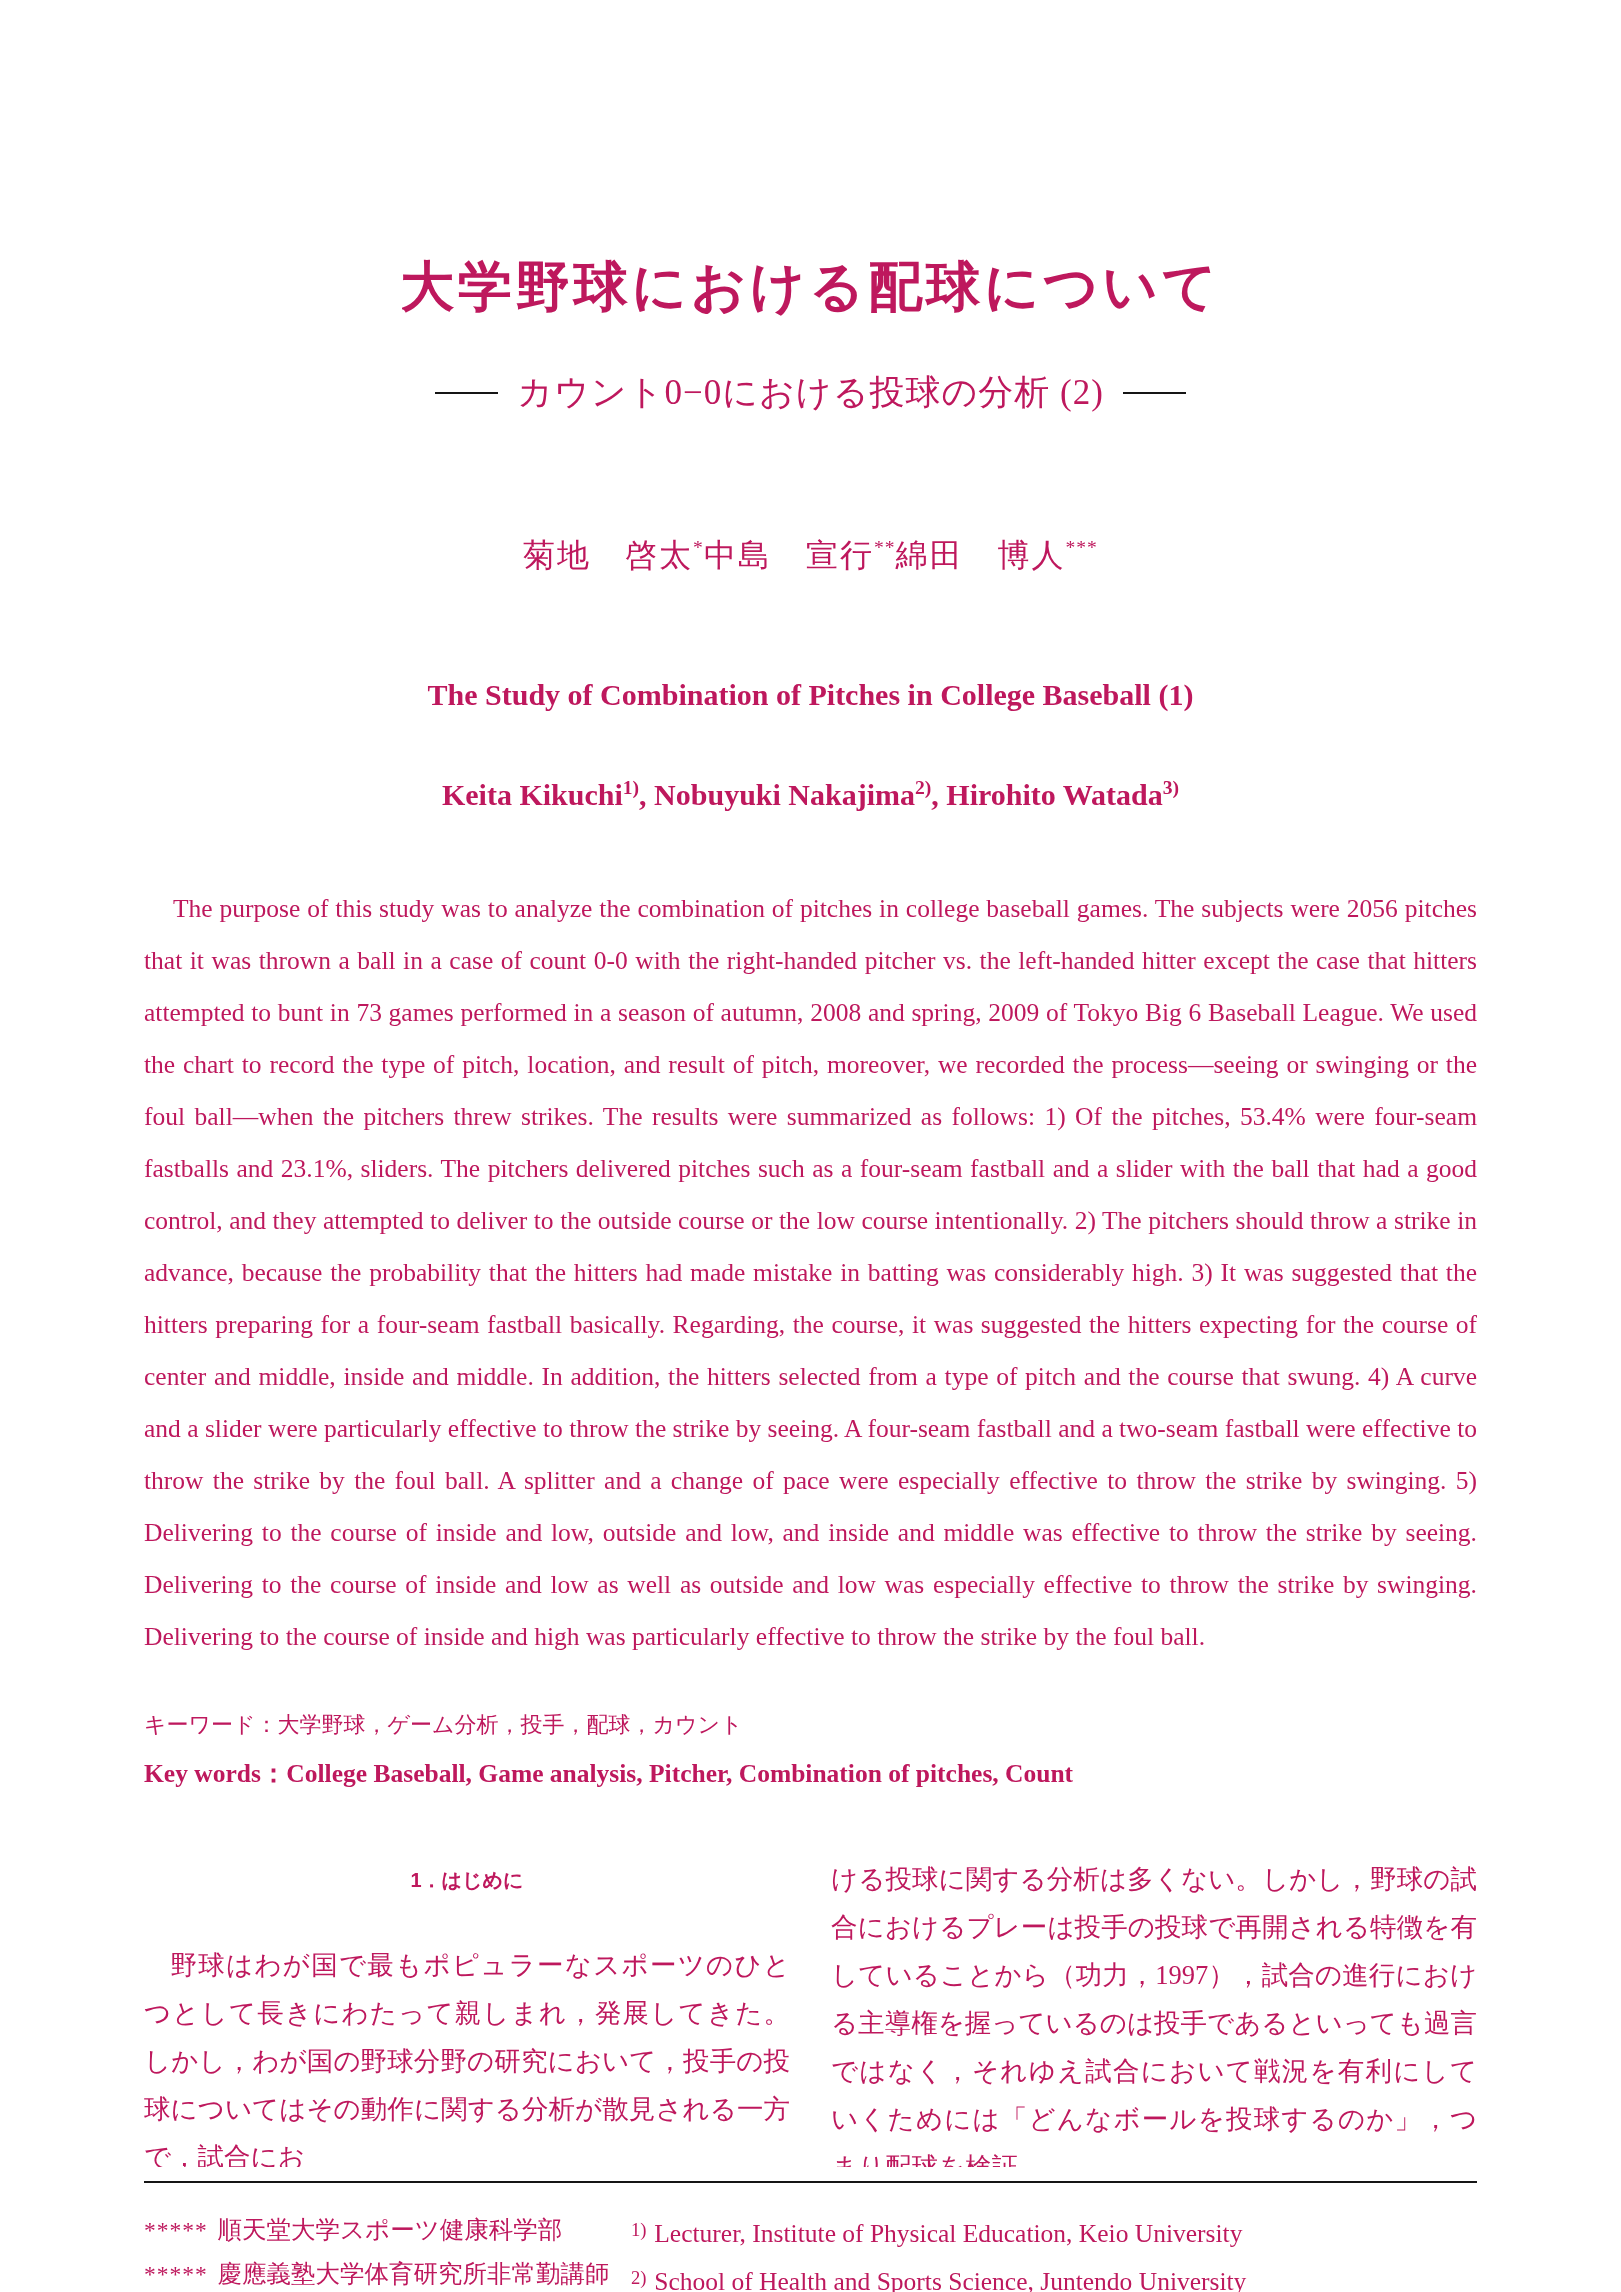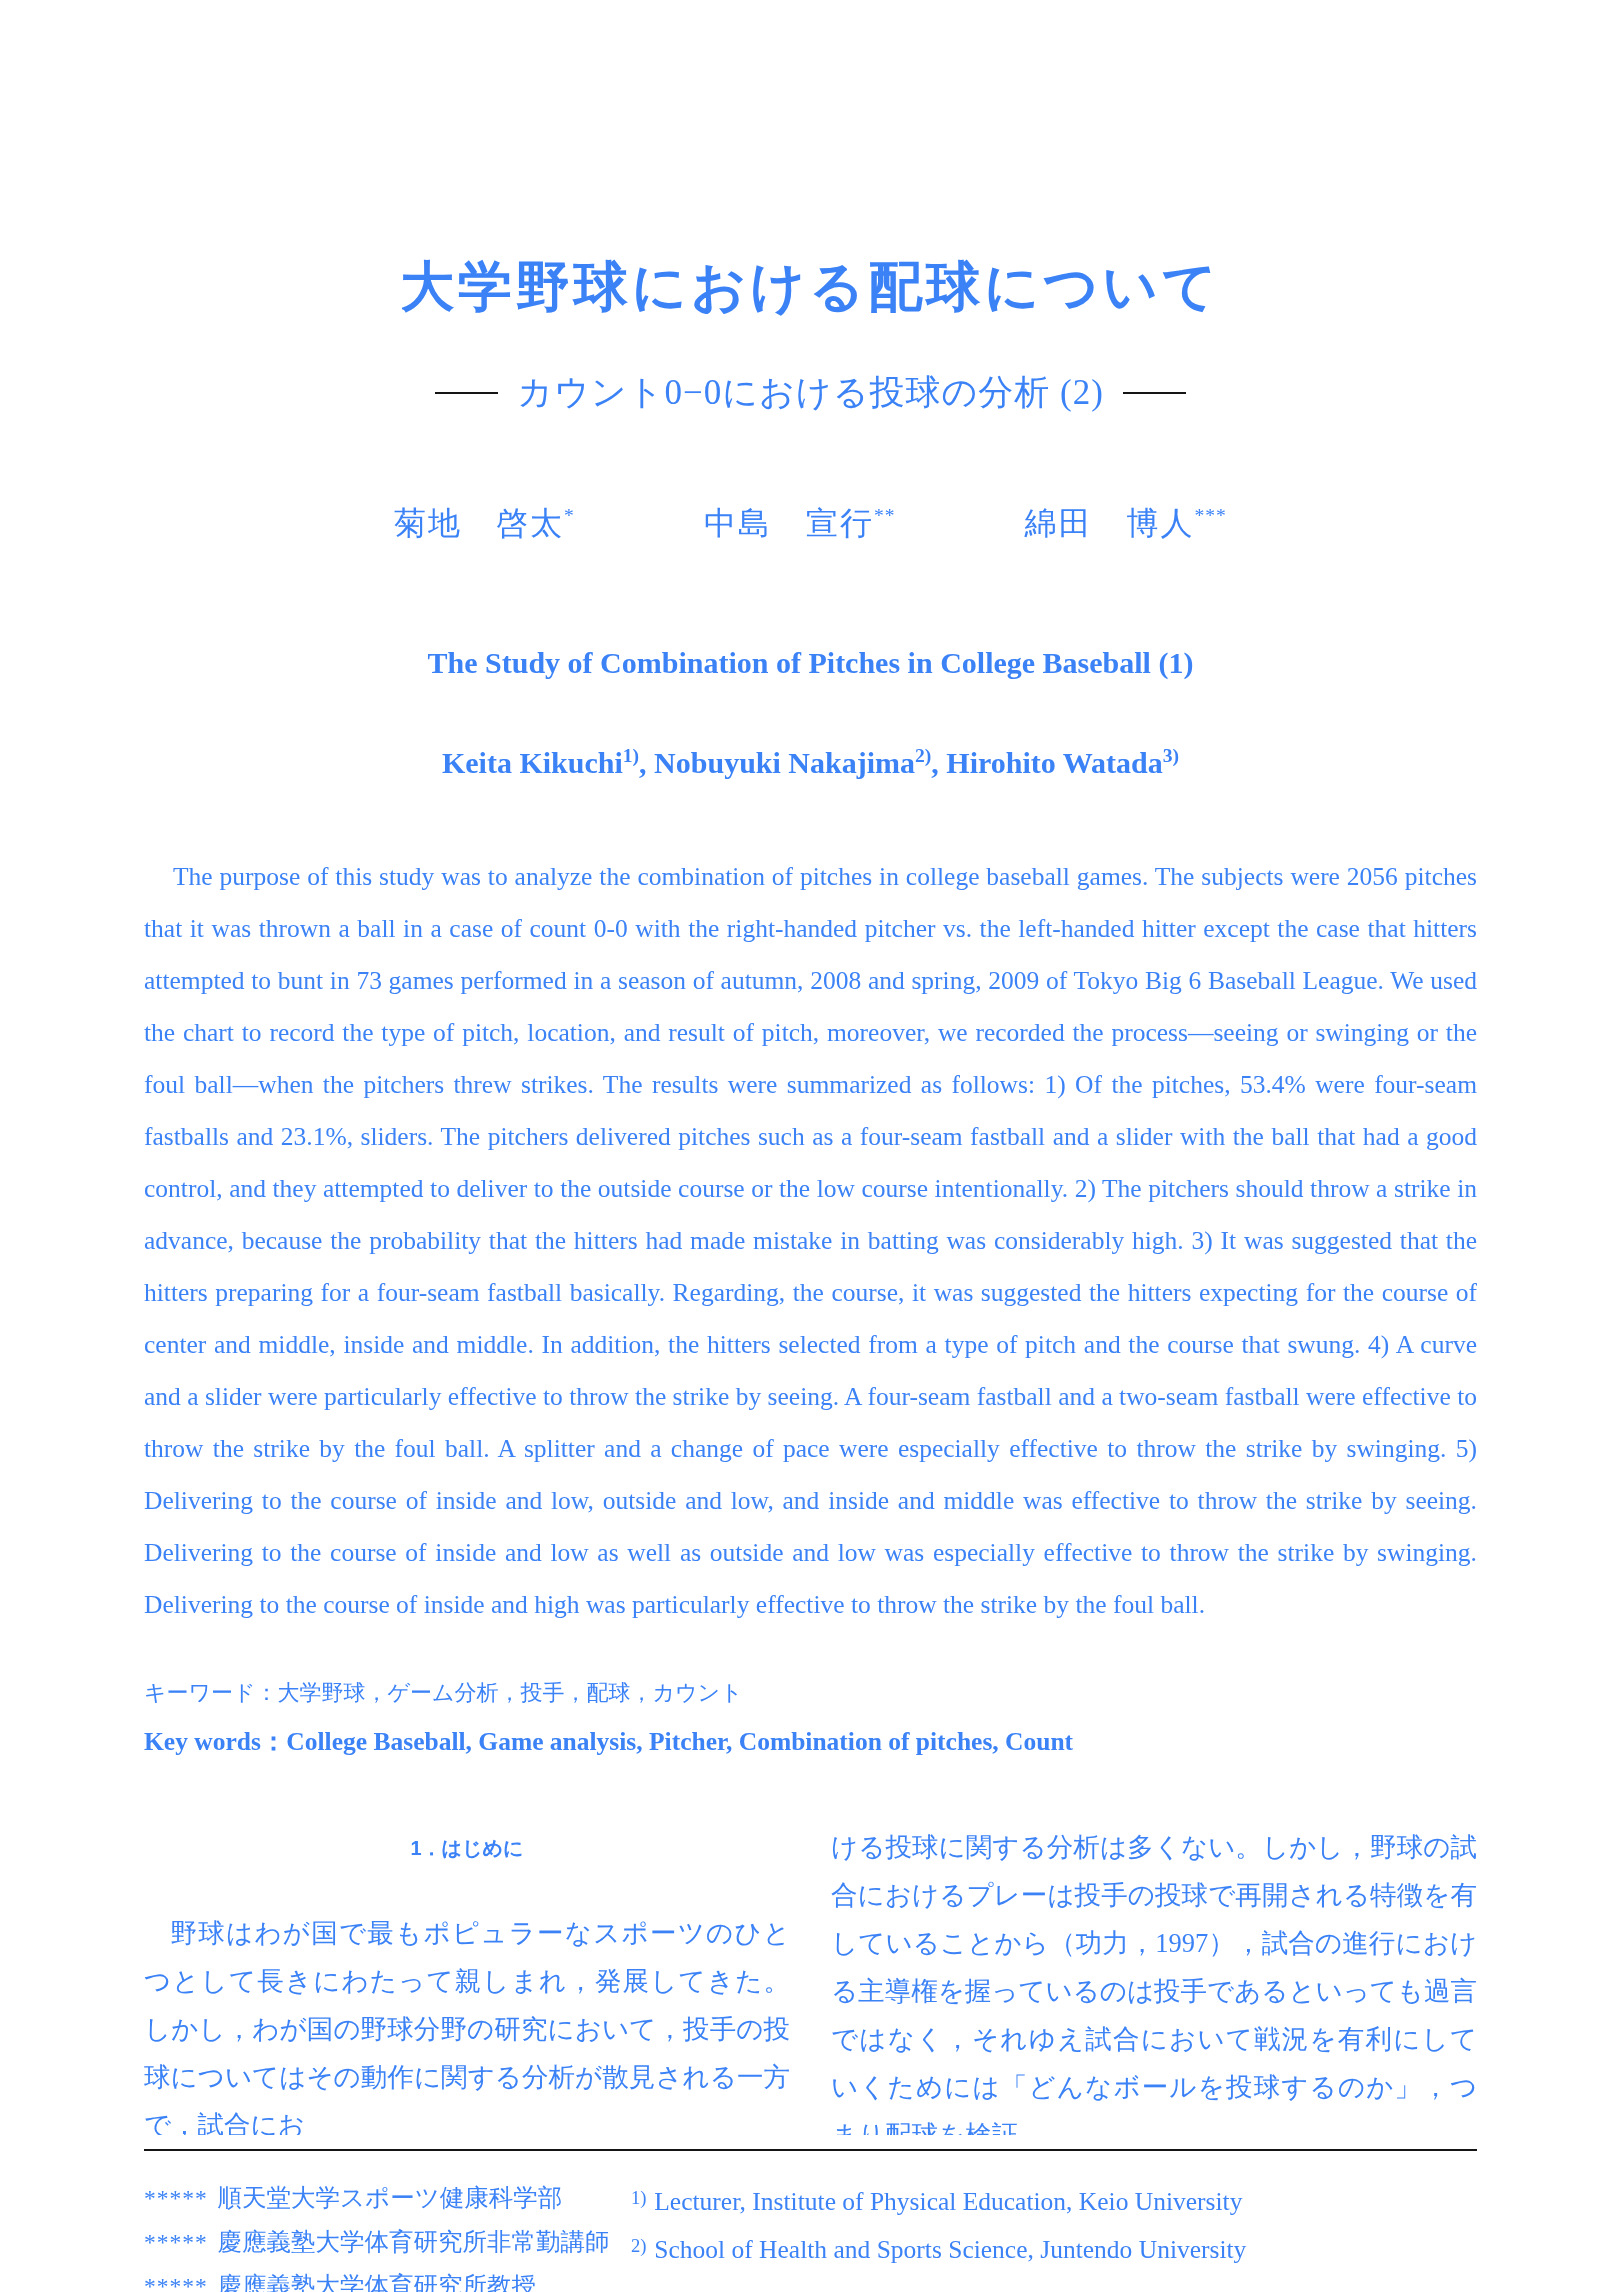--- a/index.html
+++ b/index.html
@@ -2,21 +2,21 @@
 <html><head>
 <meta charset="utf-8">
 <style>
   * { margin:0; padding:0; box-sizing:border-box; }
   html,body { background:#ffffff; }
   .page {
     position:relative;
     width:1621px; height:2293px;
     margin:0 auto;
     background:#ffffff;
-    color:#3b82f6;
+    color:#be185d;
     font-family:"Liberation Serif","DejaVu Serif",serif;
     overflow:hidden;
   }
   .content { padding:0 144px; }
 
   .title-jp {
     padding-top:251px;
     text-align:center;
     font-size:54px;
     font-weight:700;
@@ -32,24 +32,23 @@
   }
   .subtitle-dash {
     display:inline-block;
     width:63px; height:0;
     border-top:2px solid #151515;
     vertical-align:middle;
     margin:0 19.6px 5.9px 19.6px;
   }
 
   .authors-jp {
-    margin-top:86px;
+    margin-top:118px;
     display:flex;
     justify-content:center;
-    gap:129px;
     font-size:32px;
     letter-spacing:2px;
   }
   .authors-jp .sup {
     font-size:19.6px;
     vertical-align:super;
     letter-spacing:1px;
   }
 
   .title-en {

